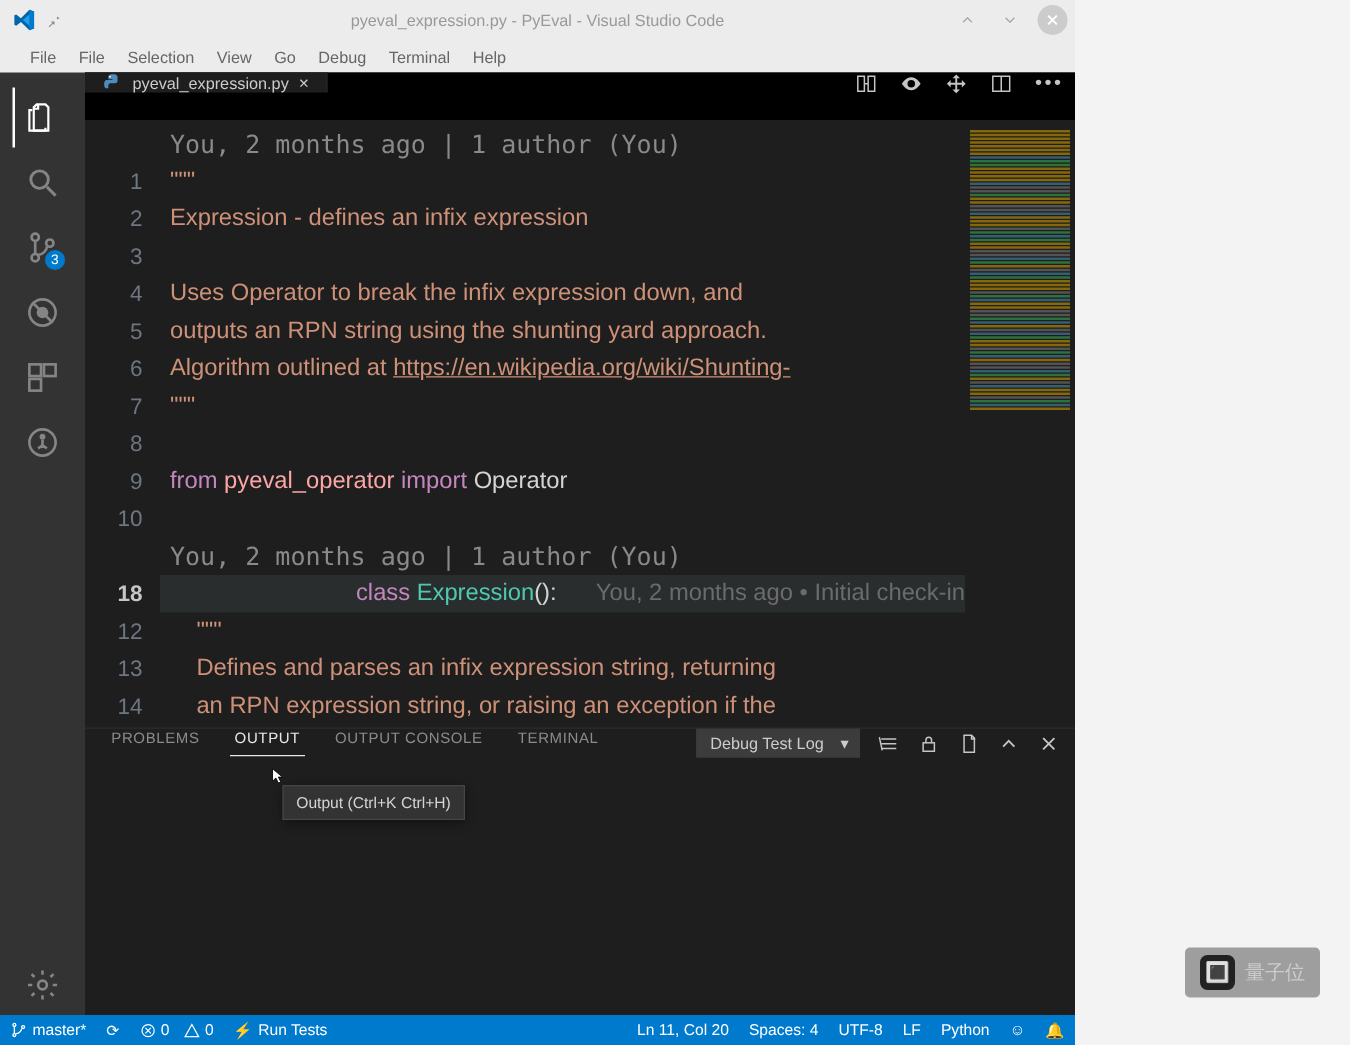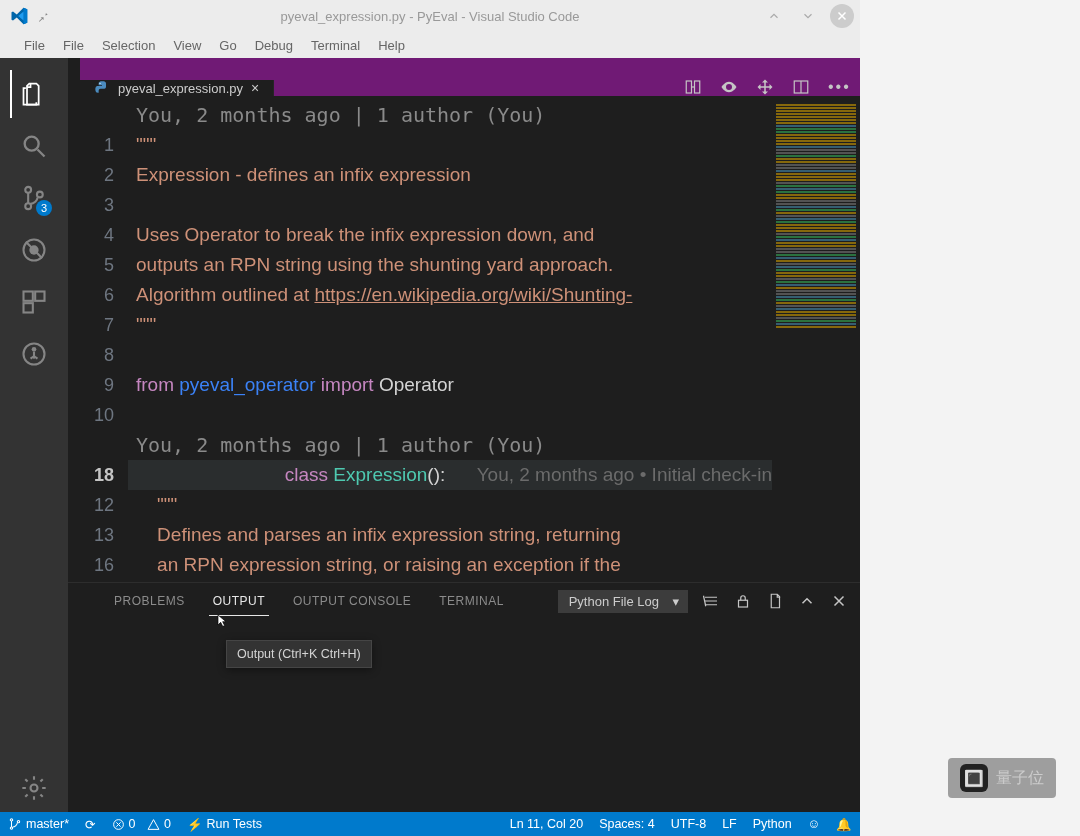--- a/index.html
+++ b/index.html
@@ -25,52 +25,52 @@
 
 .activity { width:68px; background:#333333; display:flex; flex-direction:column; align-items:center; padding-top:12px; gap:4px; color:#858585; }
 .activity .ab { width:48px; height:48px; display:flex;align-items:center;justify-content:center; position:relative; }
 .activity .ab.active { color:#fff; }
 .activity .ab.active::before { content:""; position:absolute; left:0; top:0; bottom:0; width:2px; background:#fff;}
 .activity .spacer { flex:1; }
 .badge { position:absolute; right:6px; bottom:6px; background:#007acc; color:#fff; font-size:11px; border-radius:10px; padding:0 5px; line-height:16px; }
 
 
 .editor-area { flex:1; display:flex; flex-direction:column; background:#1e1e1e; min-width:0;}
-.tabbar { height:38px; background:#701a75; display:flex; align-items:flex-end;margin-left:12px; }
+.tabbar { height:38px; background:#000000; display:flex; align-items:flex-start; }
 .tab { display:flex; align-items:center; gap:8px; padding:0 14px; background:#1e1e1e; color:#ccc; font-size:13px; border-right:1px solid #252526;}
 .tab .fi { width:16px; height:16px; }
 .tab .close { color:#ccc; font-size:14px; }
 .tab-actions { margin-left:auto; display:flex; align-items:center; gap:18px; padding-right:14px; color:#c5c5c5;}
 .tab-actions svg, .tab-actions .dots { width:18px; height:18px;}
 .dots { letter-spacing:2px;}
 
 .editor-body { flex:1; position:relative; display:flex; min-height:0;}
 .gutter { width:60px; text-align:right; color:#6e7681; font-family:Menlo,Consolas,monospace; font-size:18px; padding-top:34px; line-height:30px; padding-right:14px; user-select:none;}
 .gutter .ln { height:30px; }
 .gutter .ln.cur { color:#c5c5c5; font-weight:600;}
 .code { flex:1; font-family:Menlo,Consolas,monospace; font-size:19px; line-height:30px; padding-top:4px; overflow:hidden; min-width:0;}
 .codelens { color:#8a8a8a; font-family:inherit; font-size:20px; height:30px; padding-left:8px; white-space:nowrap;}
 .codeline { height:30px; padding-left:8px; white-space:pre; color:#d4d4d4; overflow:hidden;}
 .codeline.cur { background:#2a2d2e;text-align:right; }
 .c-str { color:#ce9178; }
 .c-kw { color:#c586c0; }
 .c-cls { color:#4ec9b0; }
-.c-mod { color:#3b82f6; }
+.c-mod { color:#fca5a5; }
 .c-link { text-decoration:underline; }
 .c-ghost { color:#6b6b6b; }
 
 .minimap { width:88px; background:#1e1e1e; padding:8px 4px; }
 .mm-line { height:2px; margin-bottom:1px; background:#3a5; opacity:.6;}
 .mm-line.o { background:#c90;}
 .mm-line.b { background:#48a;}
 .mm-line.g { background:#777;}
 
 
 .panel { height:230px; background:#1e1e1e; border-top:1px solid #2d2d2d; display:flex; flex-direction:column; color:#ccc;}
-.panel-tabs { height:36px; display:flex; align-items:center; gap:0; padding-left:32px; font-size:12px;}
+.panel-tabs { height:36px; display:flex; align-items:flex-start; gap:0; padding-left:7px; font-size:12px;}
 .panel-tabs .pt { color:#8b8b8b; padding:0 14px; letter-spacing:.5px; position:relative;}
 .panel-tabs .pt.active { color:#e7e7e7; }
 .panel-tabs .pt.active::after { content:""; position:absolute; left:10px; right:10px; bottom:-8px; height:1px; background:#e7e7e7;}
 .panel-tabs .pright { margin-left:auto; display:flex; align-items:center; gap:14px; padding-right:12px;}
 .sel { background:#3c3c3c; color:#ccc; border:1px solid #3c3c3c; font-size:13px; padding:3px 28px 3px 10px; position:relative;}
 .sel::after{content:"▾"; position:absolute; right:8px; top:3px; color:#ccc;}
 .panel-icons svg { width:18px;height:18px; }
 .panel-icons { display:flex; gap:14px; align-items:center; color:#c5c5c5;}
 .tooltip { position:absolute; background:#333; color:#d4d4d4; font-size:12.5px; padding:6px 10px; border:1px solid #454545; box-shadow:0 2px 8px rgba(0,0,0,.4);}
 .cursor-icon { position:absolute; width:16px; height:20px; color:#eee; }
@@ -226,21 +226,21 @@
           <div class="ln">5</div>
           <div class="ln">6</div>
           <div class="ln">7</div>
           <div class="ln">8</div>
           <div class="ln">9</div>
           <div class="ln">10</div>
           <div class="ln" style="margin-top:30px"></div>
           <div class="ln cur" style="margin-top:-30px">18</div>
           <div class="ln">12</div>
           <div class="ln">13</div>
-          <div class="ln">16</div>
+          <div class="ln">14</div>
         </div>
         <div class="code">
           <div class="codelens">You, 2 months ago | 1 author (You)</div>
           <div class="codeline"><span class="c-str">"""</span></div>
           <div class="codeline"><span class="c-str">Expression - defines an infix expression</span></div>
           <div class="codeline"></div>
           <div class="codeline"><span class="c-str">Uses Operator to break the infix expression down, and</span></div>
           <div class="codeline"><span class="c-str">outputs an RPN string using the shunting yard approach.</span></div>
           <div class="codeline"><span class="c-str">Algorithm outlined at </span><span class="c-str c-link">https://en.wikipedia.org/wiki/Shunting-</span></div>
           <div class="codeline"><span class="c-str">"""</span></div>
@@ -332,21 +332,21 @@
         </div>
       </div>
 
       <div class="panel" style="position:relative">
         <div class="panel-tabs">
           <div class="pt">PROBLEMS</div>
           <div class="pt active">OUTPUT</div>
           <div class="pt">OUTPUT CONSOLE</div>
           <div class="pt">TERMINAL</div>
           <div class="pright">
-            <div class="sel">Python File Log</div>
+            <div class="sel">Debug Test Log</div>
             <div class="panel-icons">
               <svg viewBox="0 0 24 24">
                   <path stroke="currentColor" stroke-width="1.6" fill="none" d="M4 7h16M4 12h16M4 17h16"></path>
                   <path stroke="currentColor" stroke-width="1.6" d="M2 5l3 14"></path>
                 </svg>
               <svg viewBox="0 0 24 24">
                   <rect x="6" y="11" width="12" height="9" fill="none" stroke="currentColor" stroke-width="1.6"></rect>
                   <path fill="none" stroke="currentColor" stroke-width="1.6" d="M9 11V8a3 3 0 016 0v3"></path>
                 </svg>
               <svg viewBox="0 0 24 24">
@@ -357,21 +357,21 @@
                 </svg>
               <svg viewBox="0 0 24 24">
                   <path stroke="currentColor" stroke-width="2" d="M6 6l12 12M18 6L6 18"></path>
                 </svg>
             </div>
           </div>
         </div>
         <svg class="cursor-icon" style="left:146px;top:28px" viewBox="0 0 24 24">
             <path fill="#fff" stroke="#000" stroke-width="1" d="M6 3l0 15 4-4 3 6 3-1-3-6h5z"></path>
           </svg>
-        <div class="tooltip" style="left:158px;top:57px">Output (Ctrl+K Ctrl+H)</div>
+        <div class="tooltip" style="left:158px;top:45px">Output (Ctrl+K Ctrl+H)</div>
       </div>
 
     </div>
   </div>
 
   <div class="statusbar">
     <div class="sbi">
       <svg width="14" height="14" viewBox="0 0 24 24">
           <circle cx="6" cy="5" r="2" fill="none" stroke="#fff" stroke-width="1.8"></circle>
           <circle cx="6" cy="19" r="2" fill="none" stroke="#fff" stroke-width="1.8"></circle>

